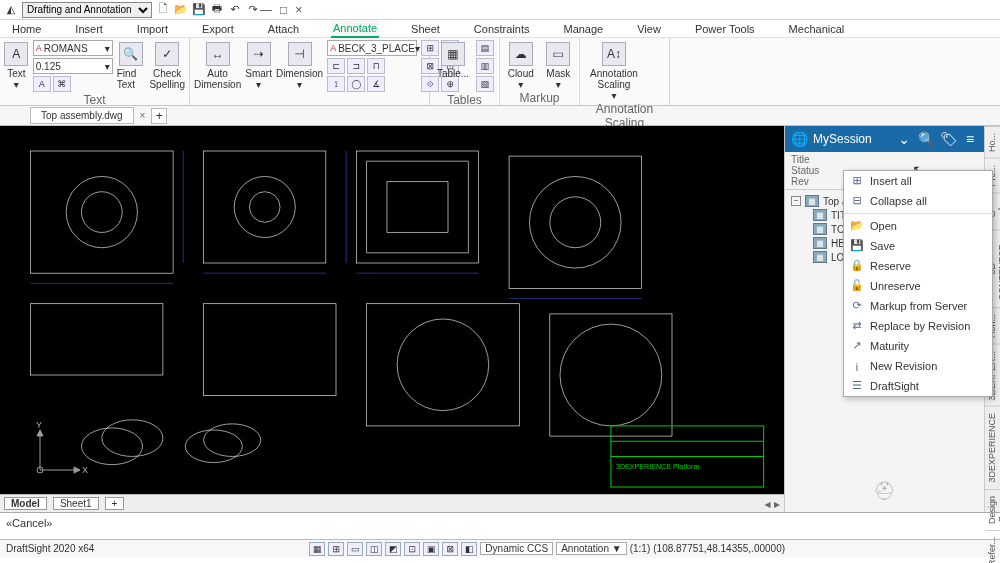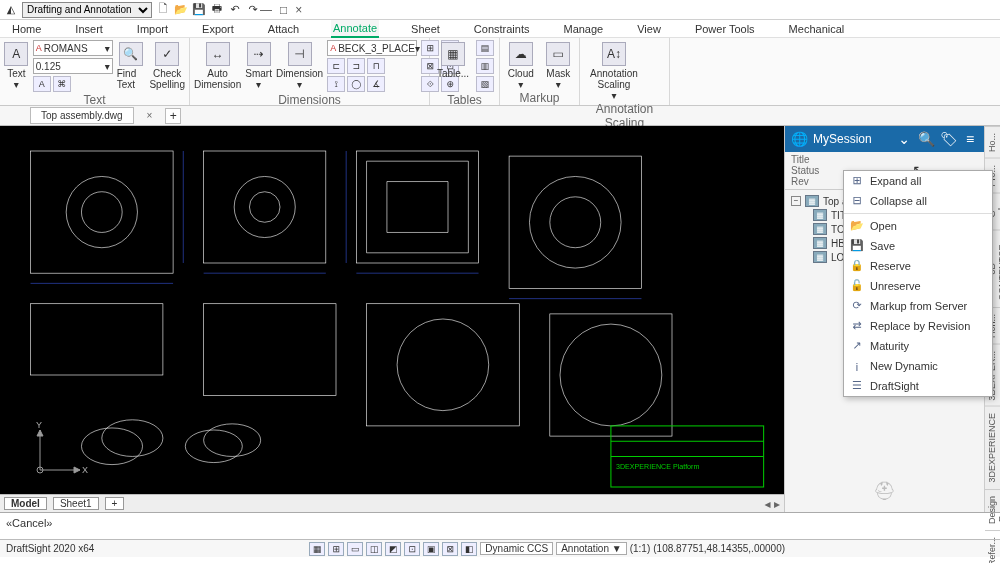--- a/index.html
+++ b/index.html
@@ -23,21 +23,21 @@
 .ribbon-group { border-right: 1px solid #d8d8d8; display: flex; flex-direction: column; padding: 2px 4px 0; }
 .ribbon-group .content { flex: 1; display: flex; align-items: flex-start; gap: 4px; }
 .ribbon-group .label { text-align: center; font-size: 12px; color: #666; padding: 1px 0; }
 .ribbon-big { display: flex; flex-direction: column; align-items: center; width: 38px; font-size: 10px; padding-top: 2px; }
 .ribbon-big .icon { width: 24px; height: 24px; background: #e8e8f0; border: 1px solid #aab; margin-bottom: 2px; display:flex;align-items:center;justify-content:center;font-size:12px; }
 .ribbon-col { display: flex; flex-direction: column; gap: 1px; }
 .ribbon-small { width: 18px; height: 16px; background: #eef; border: 1px solid #bbc; font-size: 9px; display:flex;align-items:center;justify-content:center; }
 .ribbon-drop { border: 1px solid #aaa; font-size: 10px; height: 16px; padding: 0 2px; background: #fff; display:flex; align-items:center; }
 
 
-.doctabs { height: 20px; display: flex; align-items: center; border-bottom: 1px solid #c0c0c0; padding-left: 30px; gap: 11px; background:#f6f6f6; }
+.doctabs { height: 20px; display: flex; align-items: center; border-bottom: 1px solid #c0c0c0; padding-left: 30px; gap: 4px; background:#f6f6f6; }
 .doctab { border: 1px solid #bbb; padding: 2px 10px; font-size: 10px; background: #fff; }
 .doctab-close { font-size: 10px; color: #666; padding:0 2px; }
 .doctab-add { width:16px;height:16px;border:1px solid #bbb;display:flex;align-items:center;justify-content:center;font-size:12px;background:#fff; }
 
 
 .main { display: flex; height: 386px; }
 .canvas-wrap { flex: 1; background: #000; position: relative; overflow:hidden; }
 .canvas-wrap svg { width: 100%; height: 100%; }
 .ucs { position: absolute; bottom: 30px; left: 30px; color: #aaa; font-size: 10px; }
 .modelbar { position:absolute; bottom:0; left:0; right:0; height:18px; background:#eee; display:flex; align-items:center; font-size:10px; gap:6px; padding:0 4px; border-top:1px solid #bbb;}
@@ -197,21 +197,20 @@
         <div style="display:flex;gap:2px">
             <div class="ribbon-small">⊠</div>
             <div class="ribbon-small">⊡</div>
           </div>
         <div style="display:flex;gap:2px">
             <div class="ribbon-small">⟐</div>
             <div class="ribbon-small">⊕</div>
           </div>
       </div>
     </div>
-    <div class="label">Dimensions</div>
   </div>
 
   <div class="ribbon-group" style="width:70px">
     <div class="content">
       <div class="ribbon-big">
         <div class="icon">▦</div>
         <span>Table...</span>
       </div>
       <div class="ribbon-col" style="gap:2px">
         <div class="ribbon-small">▤</div>
@@ -370,21 +369,21 @@
           <span class="ticon">▦</span>
           <span style="flex:1">LOG</span>
           <span>B</span>
         </div>
     </div>
     <span class="cursor-arrow">↖</span>
 
     <div class="ctxmenu">
       <div class="item">
           <span class="cicon">⊞</span>
-          <span>Expand all</span>
+          <span>Insert all</span>
         </div>
       <div class="item">
           <span class="cicon">⊟</span>
           <span>Collapse all</span>
         </div>
       <div class="sep"></div>
       <div class="item">
           <span class="cicon">📂</span>
           <span>Open</span>
         </div>
@@ -407,21 +406,21 @@
       <div class="item">
           <span class="cicon">⇄</span>
           <span>Replace by Revision</span>
         </div>
       <div class="item">
           <span class="cicon">↗</span>
           <span>Maturity</span>
         </div>
       <div class="item">
           <span class="cicon">ℹ</span>
-          <span>New Dynamic</span>
+          <span>New Revision</span>
         </div>
       <div class="item">
           <span class="cicon">☰</span>
           <span>DraftSight</span>
         </div>
     </div>
 
     <div style="flex:1"></div>
     <div style="text-align:center;padding:10px;color:#bbb;font-size:18px">⛑</div>
   </div>

